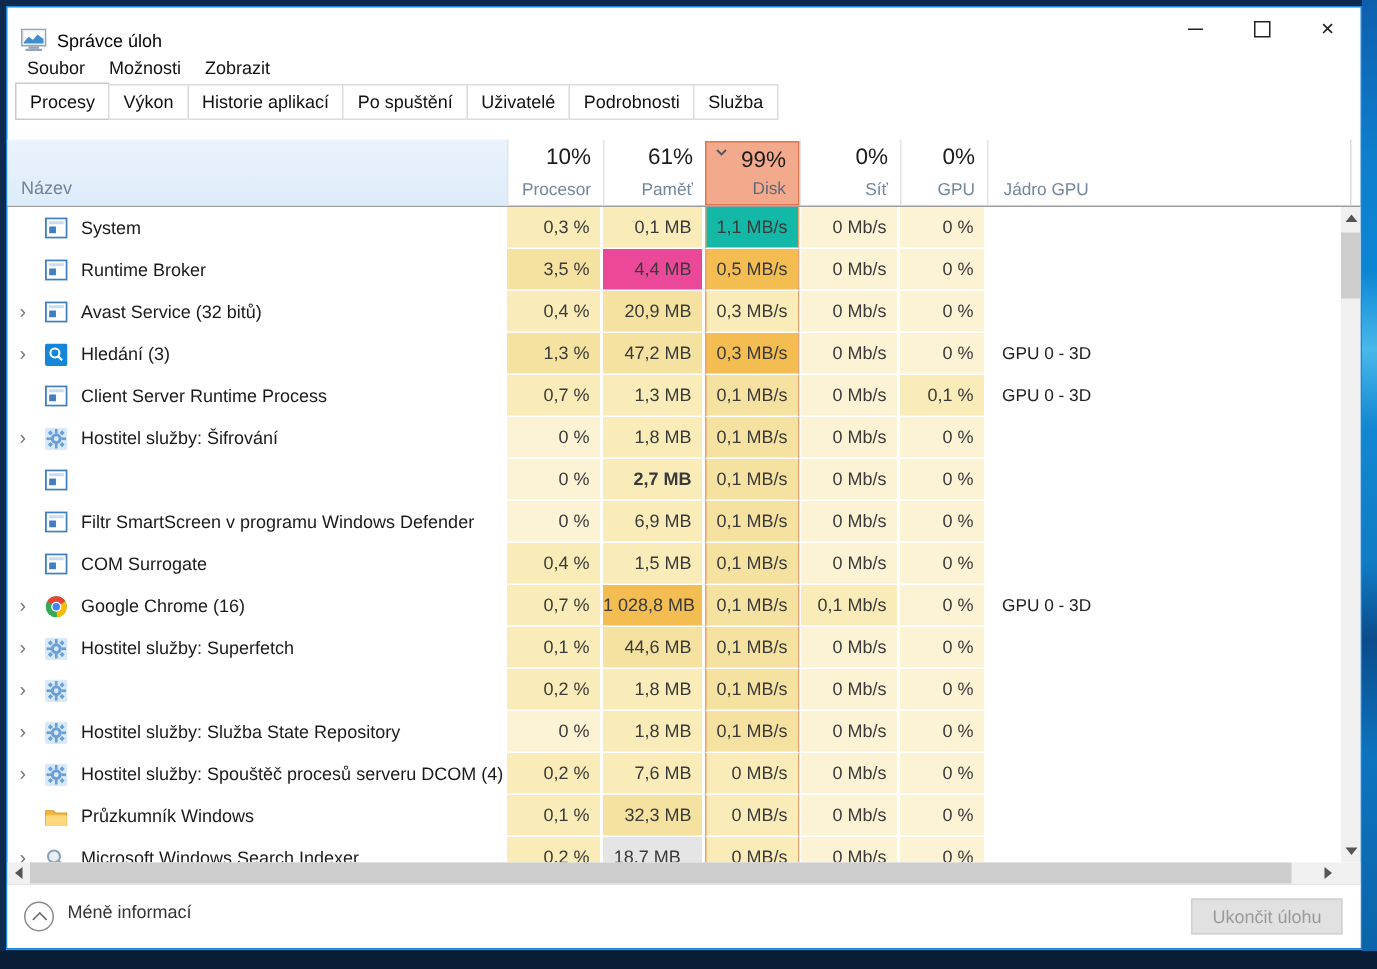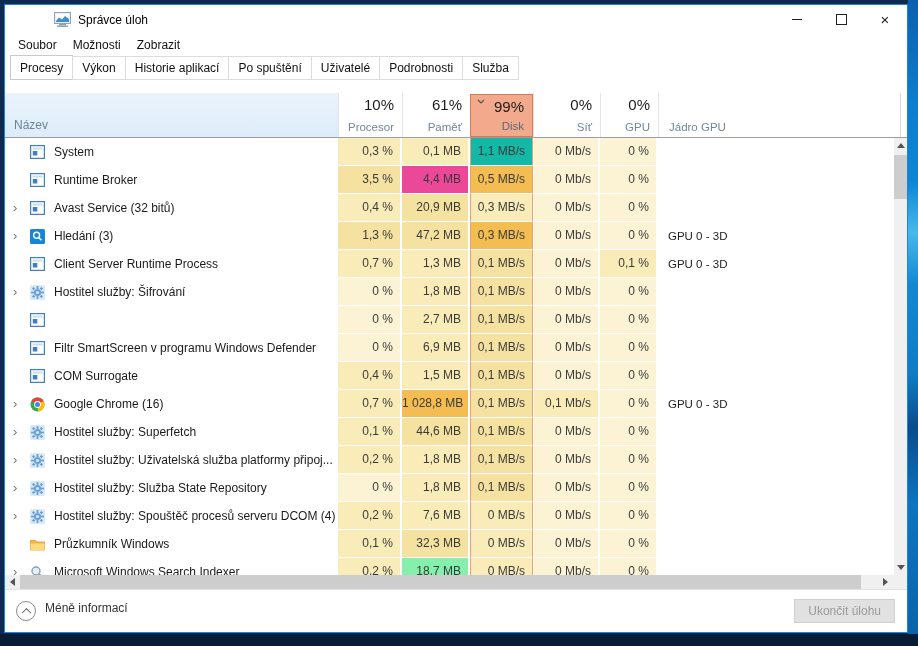--- a/index.html
+++ b/index.html
@@ -4,21 +4,21 @@
 <style>
   html,body{margin:0;padding:0;}
   body{width:918px;height:646px;overflow:hidden;background:#0e2a4e;font-family:"Liberation Sans",sans-serif;}
   .desktop{position:relative;width:918px;height:646px;background:#0e2a4e;}
   .desktop-right{position:absolute;top:0;right:0;width:10px;height:646px;
     background:linear-gradient(180deg,#0d5fae 0%,#0e7ecd 16%,#0c86d4 28%,#49b8ea 36%,#1288d2 44%,#0f7cc4 58%,#0a4c8c 66%,#0d74bf 78%,#0b63a8 100%);}
   .desktop-bottom{position:absolute;left:0;bottom:0;width:918px;height:12px;background:#081c36;}
   .window{position:absolute;left:4px;top:4px;width:904px;height:629px;background:#fff;border:1px solid #1b86dd;box-sizing:border-box;display:flex;flex-direction:column;}
 
   
-  .titlebar{height:29px;display:flex;align-items:center;flex:0 0 auto;padding-left:40px;}
+  .titlebar{height:29px;display:flex;align-items:flex-end;flex:0 0 auto;}
   .tb-icon{margin:0 7px 0 9px;width:17px;height:15px;flex:0 0 auto;}
   .tb-title{font-size:12px;color:#000;}
   .tb-controls{margin-left:auto;display:flex;height:100%;}
   .tb-btn{width:44px;height:100%;display:flex;align-items:center;justify-content:center;color:#222;font-size:13px;cursor:default;}
   .glyph-min{width:10px;height:1px;background:#222;}
   .glyph-max{width:9px;height:9px;border:1px solid #222;}
 
   
   .menubar{height:21px;display:flex;align-items:center;padding-left:5px;flex:0 0 auto;}
   .menu-item{font-size:12px;color:#111;padding:2px 8px;}
@@ -291,21 +291,21 @@
               <span class="expander"></span>
               <span class="icon-slot">
                 <svg width="15" height="14" viewBox="0 0 15 14">
                   <rect x="0.5" y="0.5" width="14" height="13" fill="#fff" stroke="#3f7fc1" stroke-width="1.4"></rect>
                   <rect x="2.5" y="2.5" width="10" height="2" fill="#c9ddf0"></rect>
                   <rect x="2.8" y="6" width="4.5" height="4.5" fill="#3f7fc1"></rect>
                 </svg>
               </span>
             </div>
             <div class="vcell cpu" style="background: rgb(252, 243, 213);">0 %</div>
-            <div class="vcell mem" style="background: rgb(249, 236, 184);">2,7 MB</div>
+            <div class="vcell mem" style="background: rgb(249, 236, 184); font-weight: bold;">2,7 MB</div>
             <div class="vcell disk" style="background: rgb(246, 226, 160);">0,1 MB/s</div>
             <div class="vcell net" style="background: rgb(252, 243, 213);">0 Mb/s</div>
             <div class="vcell gpu" style="background: rgb(252, 243, 213);">0 %</div>
             <div class="cell-engine"></div>
           </div>
           <div class="prow">
             <div class="cell-name">
               <span class="expander"></span>
               <span class="icon-slot">
                 <svg width="15" height="14" viewBox="0 0 15 14">
@@ -405,21 +405,20 @@
                     <rect x="1" y="6.6" width="3" height="1.8"></rect>
                     <rect x="11" y="6.6" width="3" height="1.8"></rect>
                     <rect x="2.4" y="2.4" width="2.4" height="2.4" transform="rotate(45 3.6 3.6)"></rect>
                     <rect x="10.2" y="2.4" width="2.4" height="2.4" transform="rotate(45 11.4 3.6)"></rect>
                     <rect x="2.4" y="10.2" width="2.4" height="2.4" transform="rotate(45 3.6 11.4)"></rect>
                     <rect x="10.2" y="10.2" width="2.4" height="2.4" transform="rotate(45 11.4 11.4)"></rect>
                   </g>
                   <circle cx="7.5" cy="7.5" r="1.6" fill="#d9e9f7"></circle>
                 </svg>
               </span>
-              <span>Hostitel služby: Uživatelská služba platformy připoj...</span>
             </div>
             <div class="vcell cpu" style="background: rgb(249, 236, 184);">0,2 %</div>
             <div class="vcell mem" style="background: rgb(249, 236, 184);">1,8 MB</div>
             <div class="vcell disk" style="background: rgb(246, 226, 160);">0,1 MB/s</div>
             <div class="vcell net" style="background: rgb(252, 243, 213);">0 Mb/s</div>
             <div class="vcell gpu" style="background: rgb(252, 243, 213);">0 %</div>
             <div class="cell-engine"></div>
           </div>
           <div class="prow">
             <div class="cell-name">
@@ -502,21 +501,21 @@
               <span class="expander">›</span>
               <span class="icon-slot">
                 <svg width="15" height="15" viewBox="0 0 15 15">
                   <circle cx="6" cy="6" r="4" fill="#e8eef4" stroke="#8aa0b4" stroke-width="1.4"></circle>
                   <line x1="9" y1="9" x2="13" y2="13" stroke="#8aa0b4" stroke-width="1.8"></line>
                 </svg>
               </span>
               <span>Microsoft Windows Search Indexer</span>
             </div>
             <div class="vcell cpu" style="background: rgb(249, 236, 184);">0,2 %</div>
-            <div class="vcell mem" style="background: #86efac;">18,7 MB</div>
+            <div class="vcell mem" style="background: #e5e5e5; text-align: center;">18,7 MB</div>
             <div class="vcell disk" style="background: rgb(249, 236, 184);">0 MB/s</div>
             <div class="vcell net" style="background: rgb(252, 243, 213);">0 Mb/s</div>
             <div class="vcell gpu" style="background: rgb(252, 243, 213);">0 %</div>
             <div class="cell-engine"></div>
           </div>
         </div>
       <div class="vscroll">
         <div class="sarrow" style="top:0;">
             <span class="tri-up"></span>
           </div>

